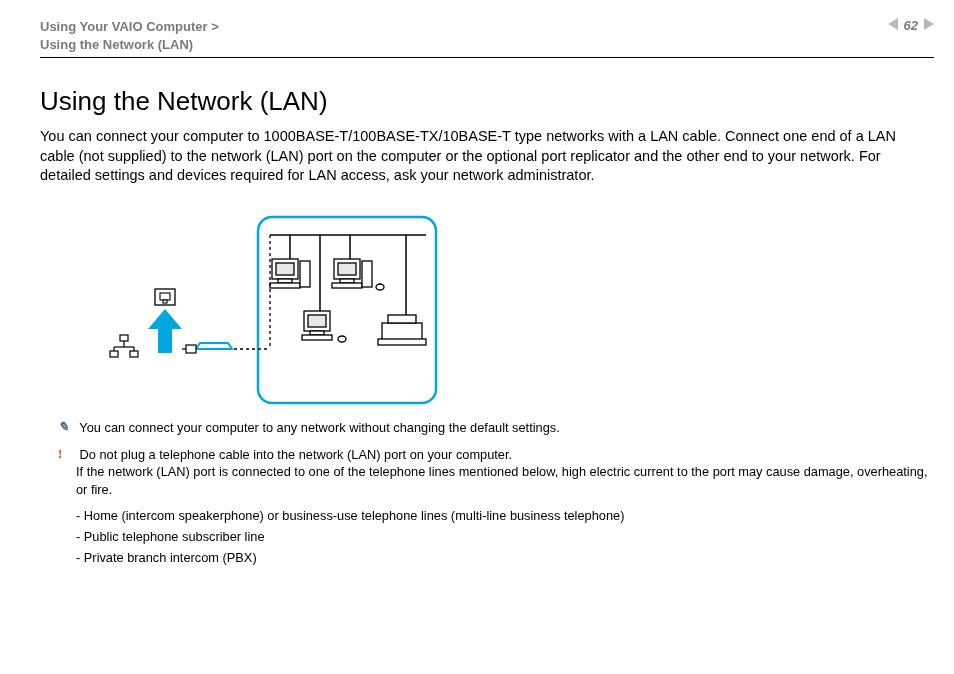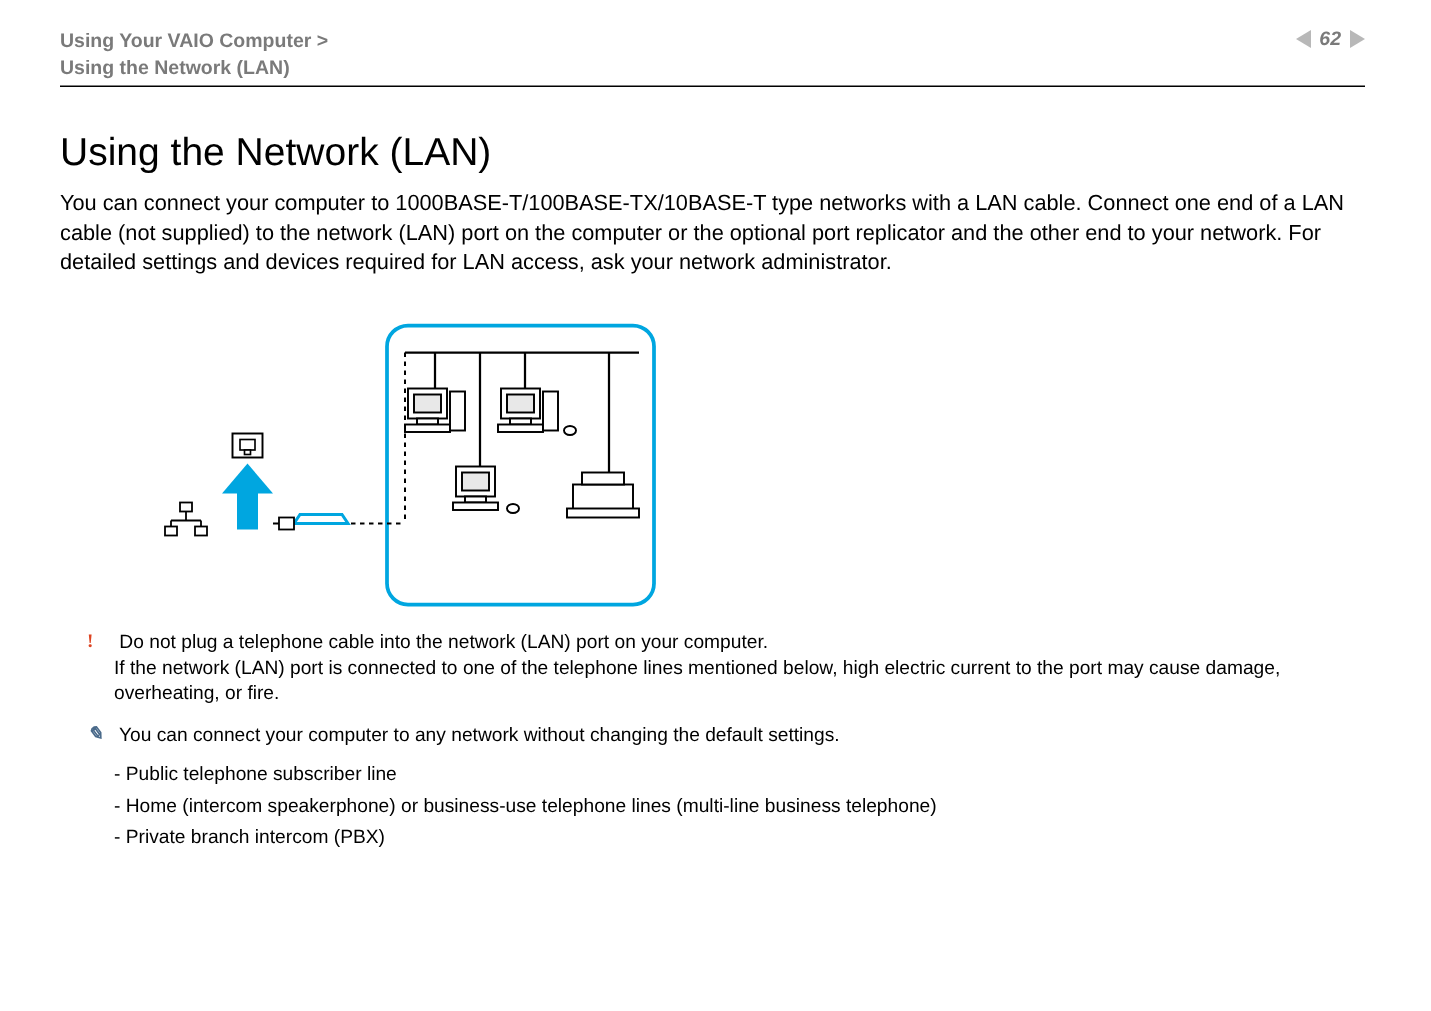--- a/index.html
+++ b/index.html
@@ -1,19 +1,19 @@
 <!DOCTYPE html>
 <html><head>
 <meta charset="utf-8">
 <style>
   html,body{margin:0;padding:0;background:#fff;font-family:Arial,Helvetica,sans-serif;color:#000;}
-  .page{width:954px;height:674px;position:relative;box-sizing:border-box;padding:18px 44px 0 40px;}
+  .page{width:954px;height:674px;position:relative;box-sizing:border-box;padding:18px 20px 0 40px;}
   .hdr{display:flex;justify-content:space-between;align-items:flex-start;border-bottom:1px solid #000;padding-bottom:4px;}
   .hdr-left{font-size:13px;font-weight:bold;color:#7a7a7a;line-height:1.35;}
-  .hdr-right{display:flex;align-items:center;gap:6px;font-size:13px;font-weight:bold;font-style:italic;color:#7a7a7a;}
+  .hdr-right{display:flex;gap:6px;font-size:13px;font-weight:bold;font-style:italic;color:#7a7a7a;}
   .tri{width:0;height:0;border-top:6px solid transparent;border-bottom:6px solid transparent;}
   .tri-l{border-right:10px solid #b8b8b8;}
   .tri-r{border-left:10px solid #b8b8b8;}
   h1{font-size:26px;font-weight:normal;margin:28px 0 10px 0;}
   .intro{font-size:14.5px;line-height:1.35;margin:0 0 29px 0;}
   .note{margin:0 0 10px 36px;font-size:12.8px;line-height:1.35;}
   .note .mk{display:inline-block;vertical-align:top;width:18px;margin-left:-18px;font-weight:bold;}
   .mk-warn{color:#d42; font-family:Georgia,serif;}
   .mk-pen{color:#4a6a8a;font-style:italic;font-family:"Comic Sans MS",cursive;}
   .illus-wrap{margin:6px 0 14px 60px;}
@@ -107,29 +107,29 @@
         <line x1="14" y1="132" x2="34" y2="132"></line>
         <line x1="14" y1="132" x2="14" y2="136"></line>
           <rect x="10" y="136" width="8" height="6"></rect>
         <line x1="34" y1="132" x2="34" y2="136"></line>
           <rect x="30" y="136" width="8" height="6"></rect>
       </g>
     </svg>
   </div>
 
   <p class="note">
+    <span class="mk mk-pen">✎</span>
+    <span>You can connect your computer to any network without changing the default settings.</span>
+  </p>
+
+  <p class="note">
     <span class="mk mk-warn">!</span>
     <span>Do not plug a telephone cable into the network (LAN) port on your computer.</span><br>
     <span>If the network (LAN) port is connected to one of the telephone lines mentioned below, high electric current to the port may cause damage, overheating, or fire.</span>
   </p>
 
-  <p class="note">
-    <span class="mk mk-pen">✎</span>
-    <span>You can connect your computer to any network without changing the default settings.</span>
-  </p>
-
   <ul class="dash">
+    <li>Home (intercom speakerphone) or business-use telephone lines (multi-line business telephone)</li>
     <li>Public telephone subscriber line</li>
-    <li>Home (intercom speakerphone) or business-use telephone lines (multi-line business telephone)</li>
     <li>Private branch intercom (PBX)</li>
   </ul>
 
 </div>
 
 </body></html>

